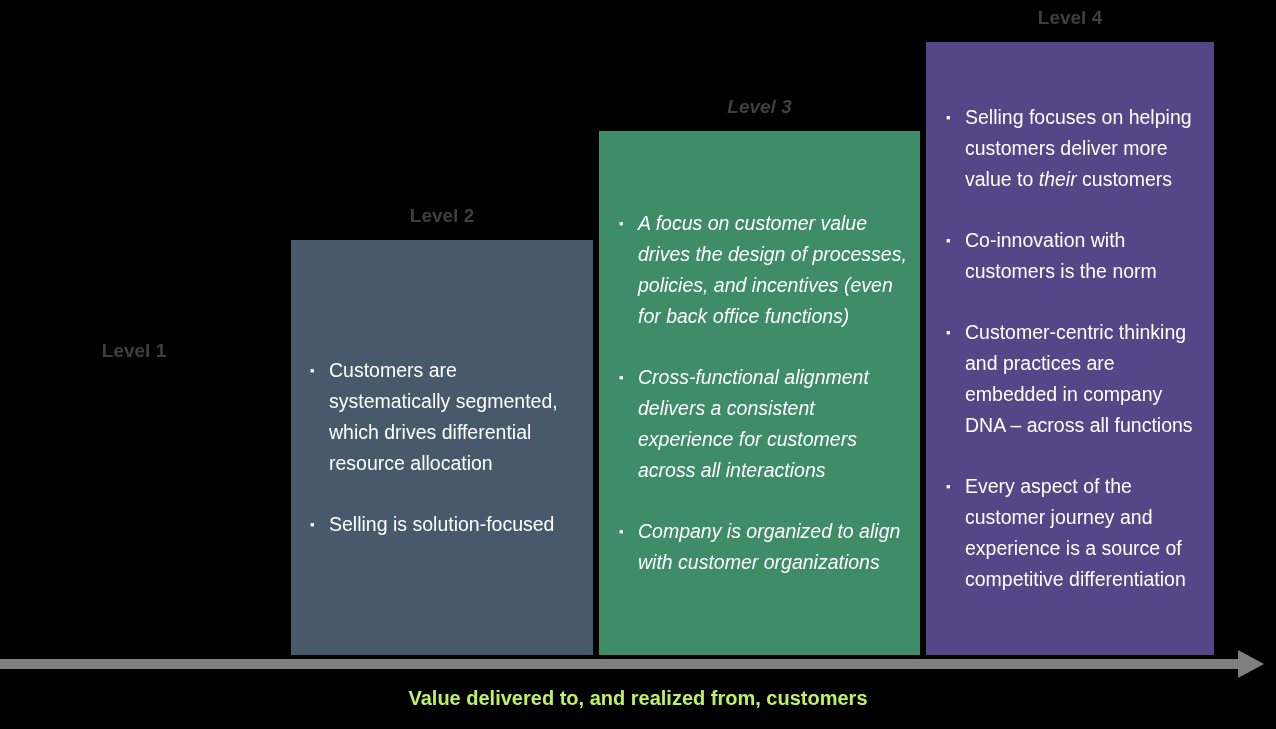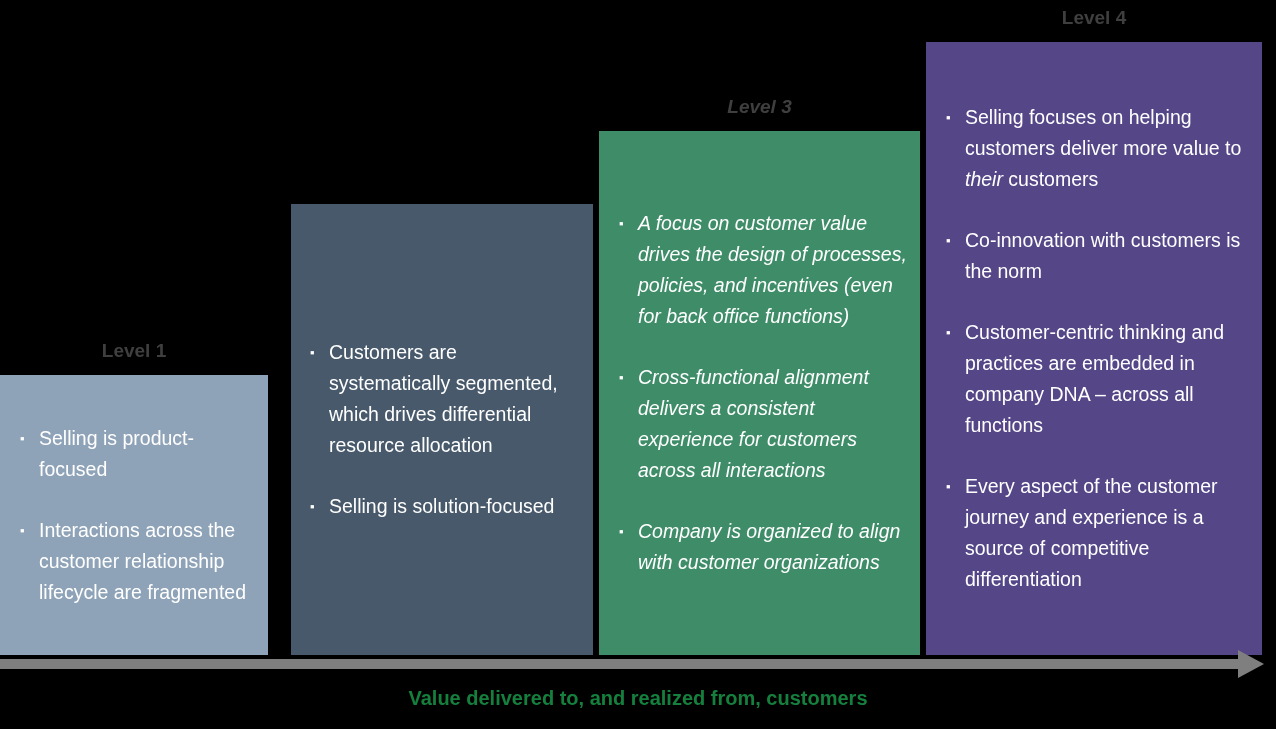--- a/index.html
+++ b/index.html
@@ -49,21 +49,21 @@
     left: 0;
     top: 0;
     font-size: 13px;
     line-height: 31px;
   }
   .bullets em { font-style: italic; }
 
   .level-1 { left: 0px;   top: 339px; width: 268px; height: 316px; }
   .level-2 { left: 291px; top: 204px; width: 302px; height: 451px; }
   .level-3 { left: 599px; top: 95px;  width: 321px; height: 560px; font-style: italic; }
-  .level-4 { left: 926px; top: 6px;   width: 336px; height: 649px; }
+  .level-4 { left: 926px; top: 6px;   width: 288px; height: 649px; }
 
   .arrow-shaft {
     position: absolute;
     left: 0;
     top: 659px;
     width: 1240px;
     height: 10px;
   }
   .arrow-head {
     position: absolute;
@@ -83,29 +83,24 @@
     font-weight: bold;
   }
 </style>
 </head>
 <body>
 
 <div class="stage" style="background: rgb(0, 0, 0);">
 
   <section class="level level-1">
     <div class="level-label" style="color: rgb(63, 63, 63);">Level 1</div>
-    <div class="level-box" style="background: rgb(143, 163, 184);">
-      <ul class="bullets" style="color: rgb(255, 255, 255);">
-          <li>Selling is product-focused</li>
-          <li>Interactions across the customer relationship lifecycle are fragmented</li>
-        </ul>
-    </div>
   </section>
 
   <section class="level level-2">
+    <div class="level-label" style="color: rgb(63, 63, 63);">Level 2</div>
     <div class="level-box" style="background: rgb(71, 89, 107);">
       <ul class="bullets" style="color: rgb(255, 255, 255); padding-left: 19px;">
           <li>Customers are systematically segmented, which drives differential resource allocation</li>
           <li>Selling is solution-focused</li>
         </ul>
     </div>
   </section>
 
   <section class="level level-3">
     <div class="level-label" style="color: rgb(63, 63, 63);">Level 3</div>
@@ -125,15 +120,15 @@
           <li>Selling focuses on helping customers deliver more value to <em>their</em> customers</li>
           <li>Co-innovation with customers is the norm</li>
           <li>Customer-centric thinking and practices are embedded in company DNA – across all functions</li>
           <li>Every aspect of the customer journey and experience is a source of competitive differentiation</li>
         </ul>
     </div>
   </section>
 
   <div class="arrow-shaft" style="background: rgb(127, 127, 127);"></div>
   <div class="arrow-head" style="background: rgb(127, 127, 127);"></div>
-  <div class="arrow-label" style="color: #15803d;">Value delivered to, and realized from, customers</div>
+  <div class="arrow-label" style="color: #bef264;">Value delivered to, and realized from, customers</div>
 
 </div>
 
 </body></html>

